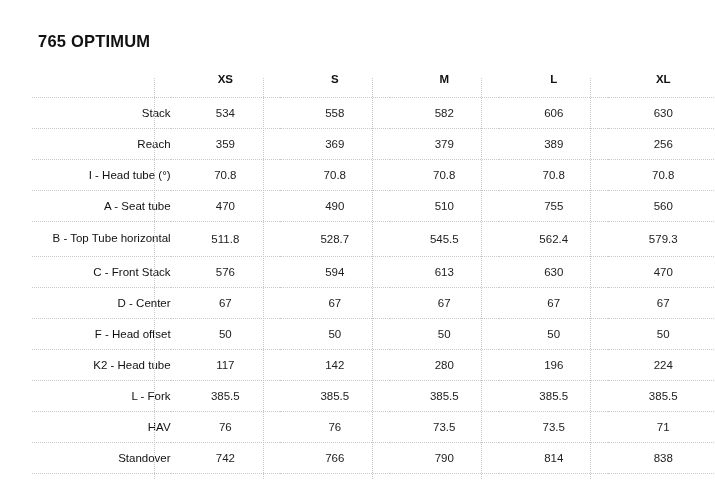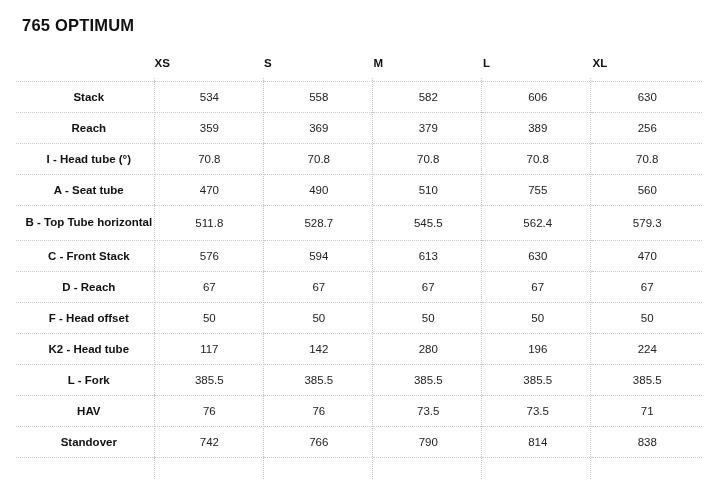--- a/index.html
+++ b/index.html
@@ -11,21 +11,21 @@
     width: 715px;
     height: 489px;
     font-family: "Liberation Sans", sans-serif;
     color: #1a1a1a;
     overflow: hidden;
   }
   .page {
     width: 715px;
     height: 489px;
     box-sizing: border-box;
-    padding: 0;
+    padding: 16px;
     position: relative;
   }
   .title {
     font-size: 16.5px;
     font-weight: bold;
     letter-spacing: 0.2px;
     color: #111111;
     padding: 16px 0 0 22px;
     margin: 0;
   }
@@ -36,40 +36,40 @@
     table-layout: fixed;
     font-size: 11.5px;
   }
   table.geo col.labelcol { width: 138px; }
   table.geo col.sizecol  { width: 109px; }
 
   table.geo thead th {
     font-size: 11.5px;
     font-weight: bold;
     color: #111111;
-    text-align: left;
+    text-align: center;
     padding: 4px 0 12px 0;
     border: none;
     background: transparent;
   }
   table.geo thead th.lbl {
     text-align: left;
   }
   table.geo tbody td {
     padding: 9px 0 9px 0;
     border-top: 1px dotted #c8c8c8;
     border-bottom: none;
     text-align: center;
     color: #222222;
     font-size: 11.5px;
     vertical-align: middle;
   }
   table.geo tbody tr td.rowlabel {
-    text-align: center;
-    font-weight: bold;
+    text-align: right;
+    font-weight: normal;
     color: #111111;
     padding-left: 7px;
   }
   table.geo tbody tr:last-child td {
     border-bottom: 1px dotted #c8c8c8;
   }
   .twoline {
     line-height: 1.35;
   }
   .vline {
@@ -155,21 +155,21 @@
       </tr>
       <tr>
         <td class="rowlabel">C - Front Stack</td>
         <td>576</td>
         <td>594</td>
         <td>613</td>
         <td>630</td>
         <td>470</td>
       </tr>
       <tr>
-        <td class="rowlabel">D - Reach</td>
+        <td class="rowlabel">D - Center</td>
         <td>67</td>
         <td>67</td>
         <td>67</td>
         <td>67</td>
         <td>67</td>
       </tr>
       <tr>
         <td class="rowlabel">F - Head offset</td>
         <td>50</td>
         <td>50</td>

